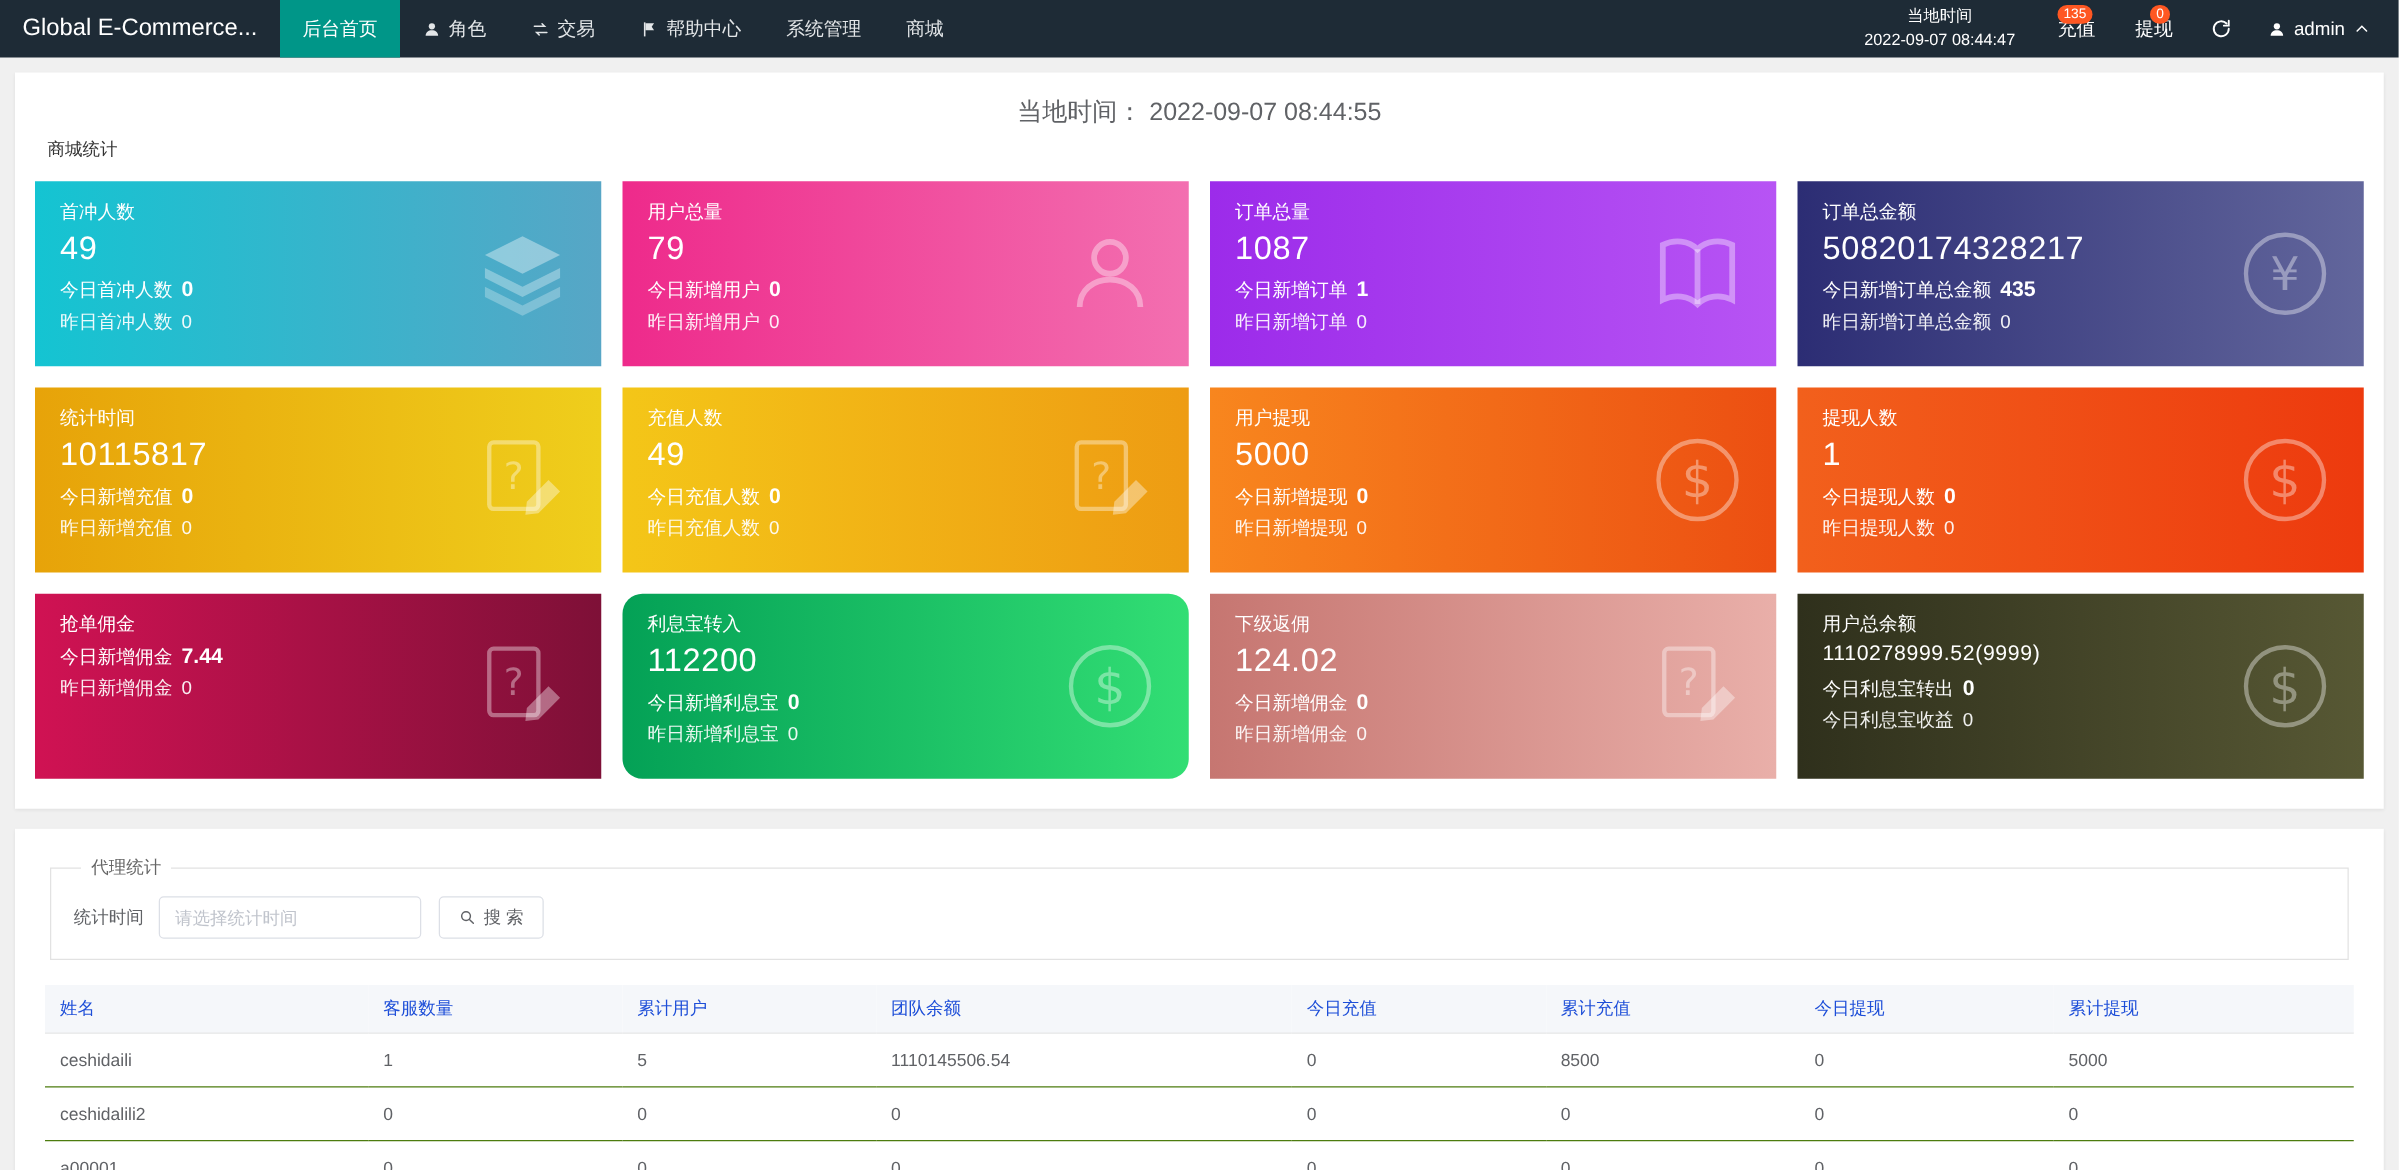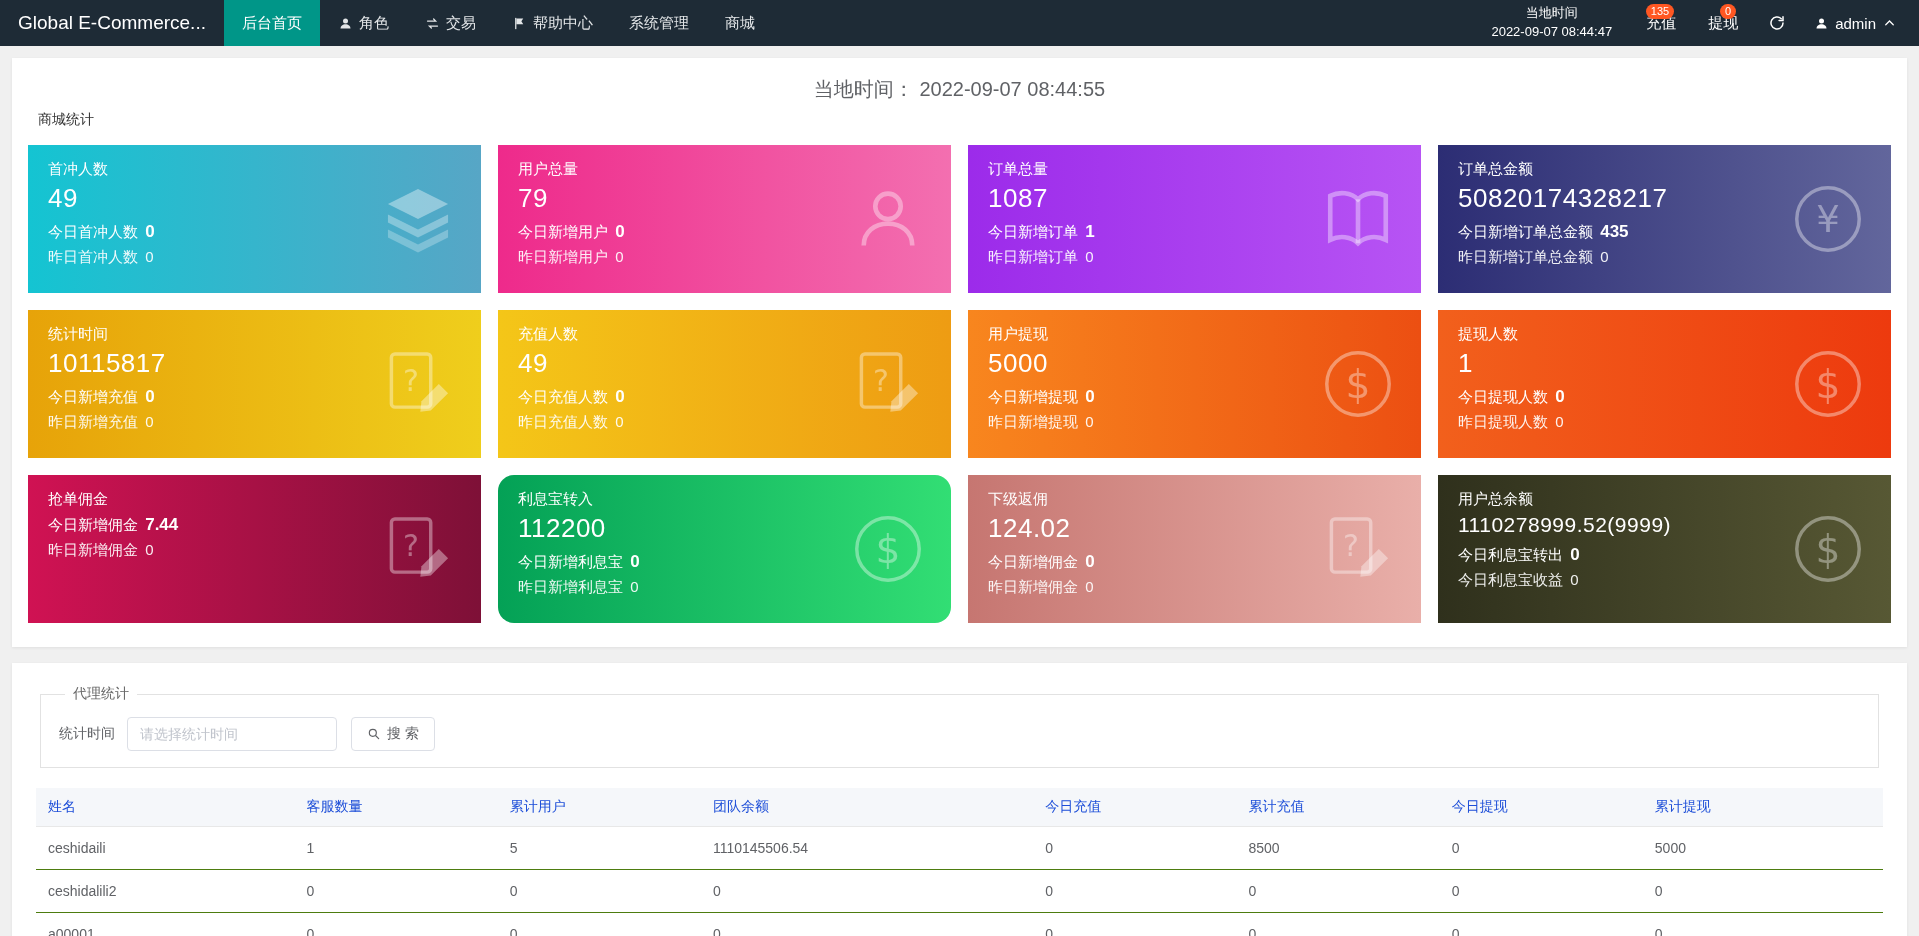--- a/index.html
+++ b/index.html
@@ -30,21 +30,21 @@
   .panel-agent{margin-top:16px;padding:22px 24px 10px}
 
   .time-bar{text-align:center;font-size:20px;color:#606266;margin-bottom:8px}
   .stats-title{font-size:14px;color:#333;margin:4px 0 16px 10px}
 
   
   .cards-grid{display:grid;grid-template-columns:repeat(4,1fr);gap:17px}
   .card{position:relative;height:148px;padding:15px 20px;color:#fff;overflow:hidden}
   .card-title{font-size:15px}
   .card-value{font-size:26px;font-weight:normal;margin:4px 0 8px;letter-spacing:.5px}
-  .card.small .card-value{font-size:21px}
+  .card.small .card-value{font-size:17px}
   .card-line{font-size:15px;margin-top:6px}
   .card-line b{font-size:17px;margin-left:3px}
   .card-line.line2{opacity:.92}
   .card-line.line2 span{margin-left:3px}
   .card-icon{position:absolute;right:26px;top:50%;transform:translateY(-50%);width:74px;height:74px;color:rgba(255,255,255,.38)}
   .card-icon svg{width:100%;height:100%}
 
   
   fieldset.agent-box{border:1px solid #e2e2e2;padding:14px 18px 16px;margin:0 4px}
   fieldset.agent-box legend{font-size:14px;color:#666;padding:0 8px;margin-left:6px}

